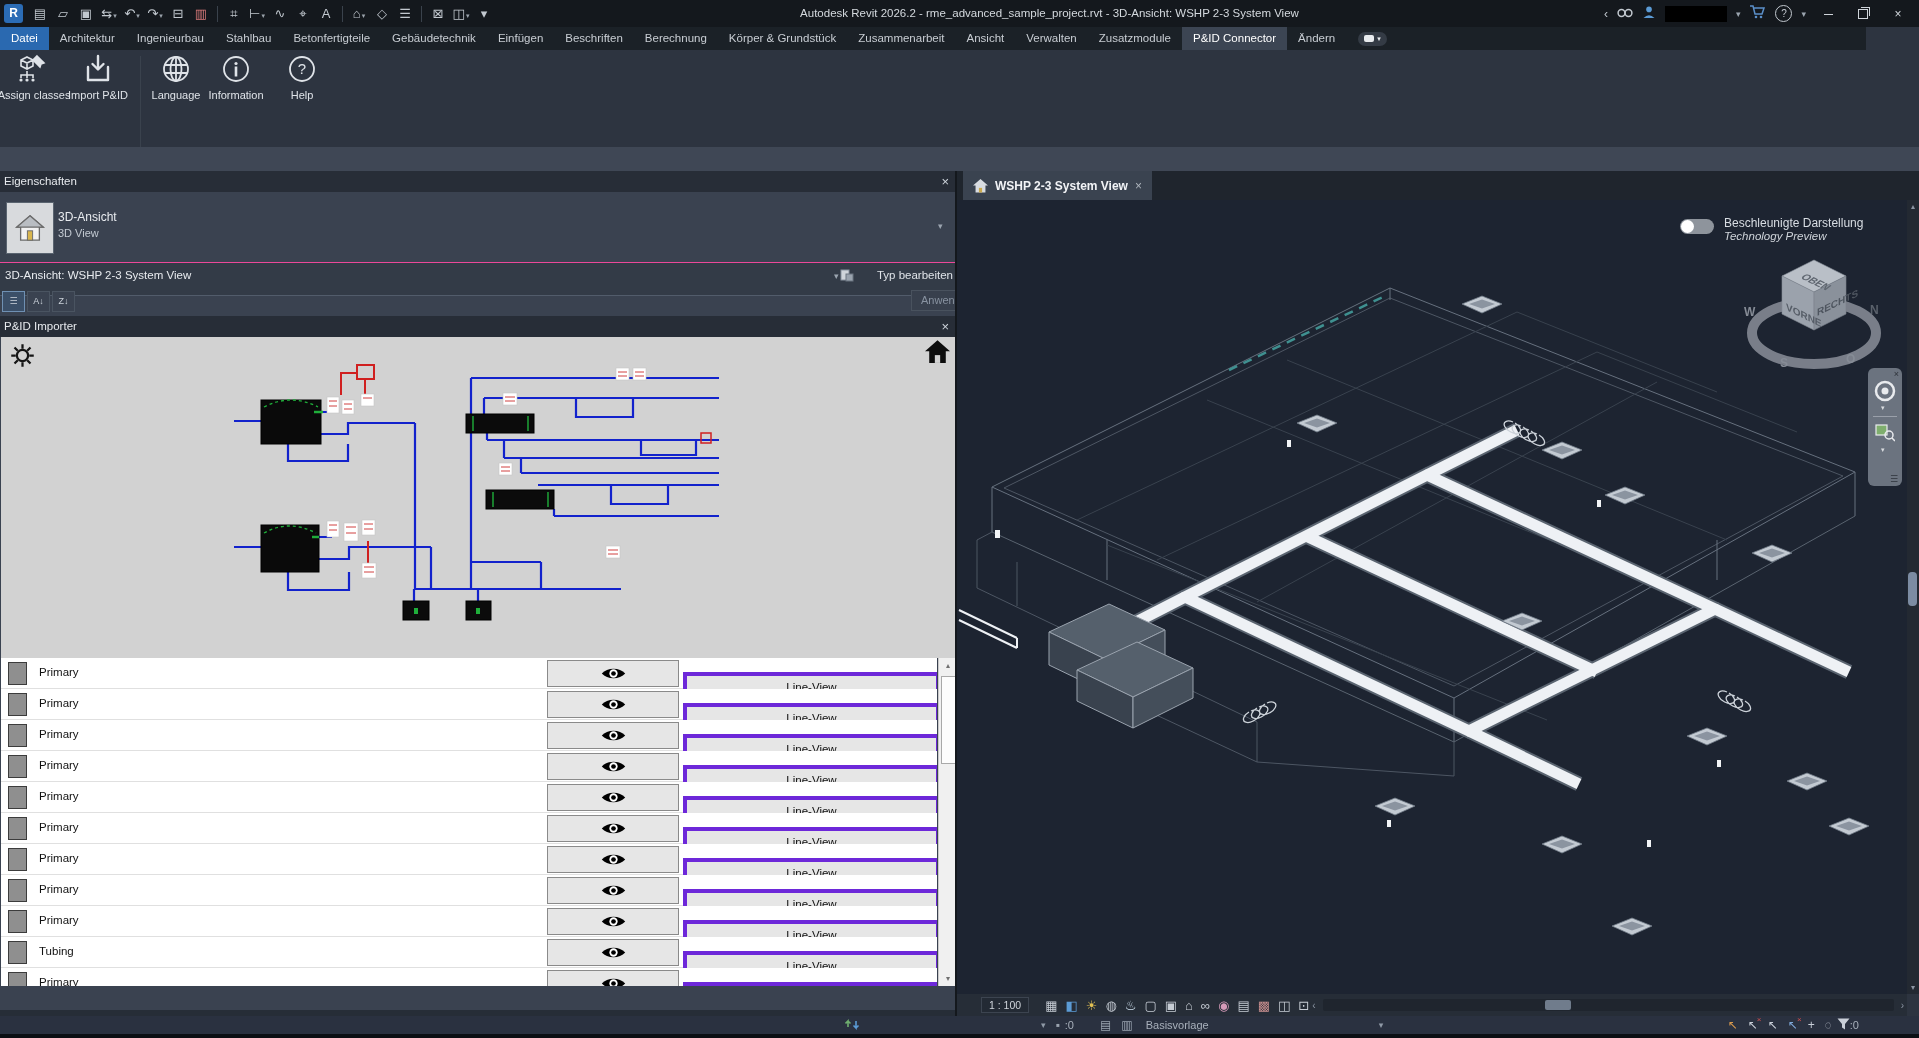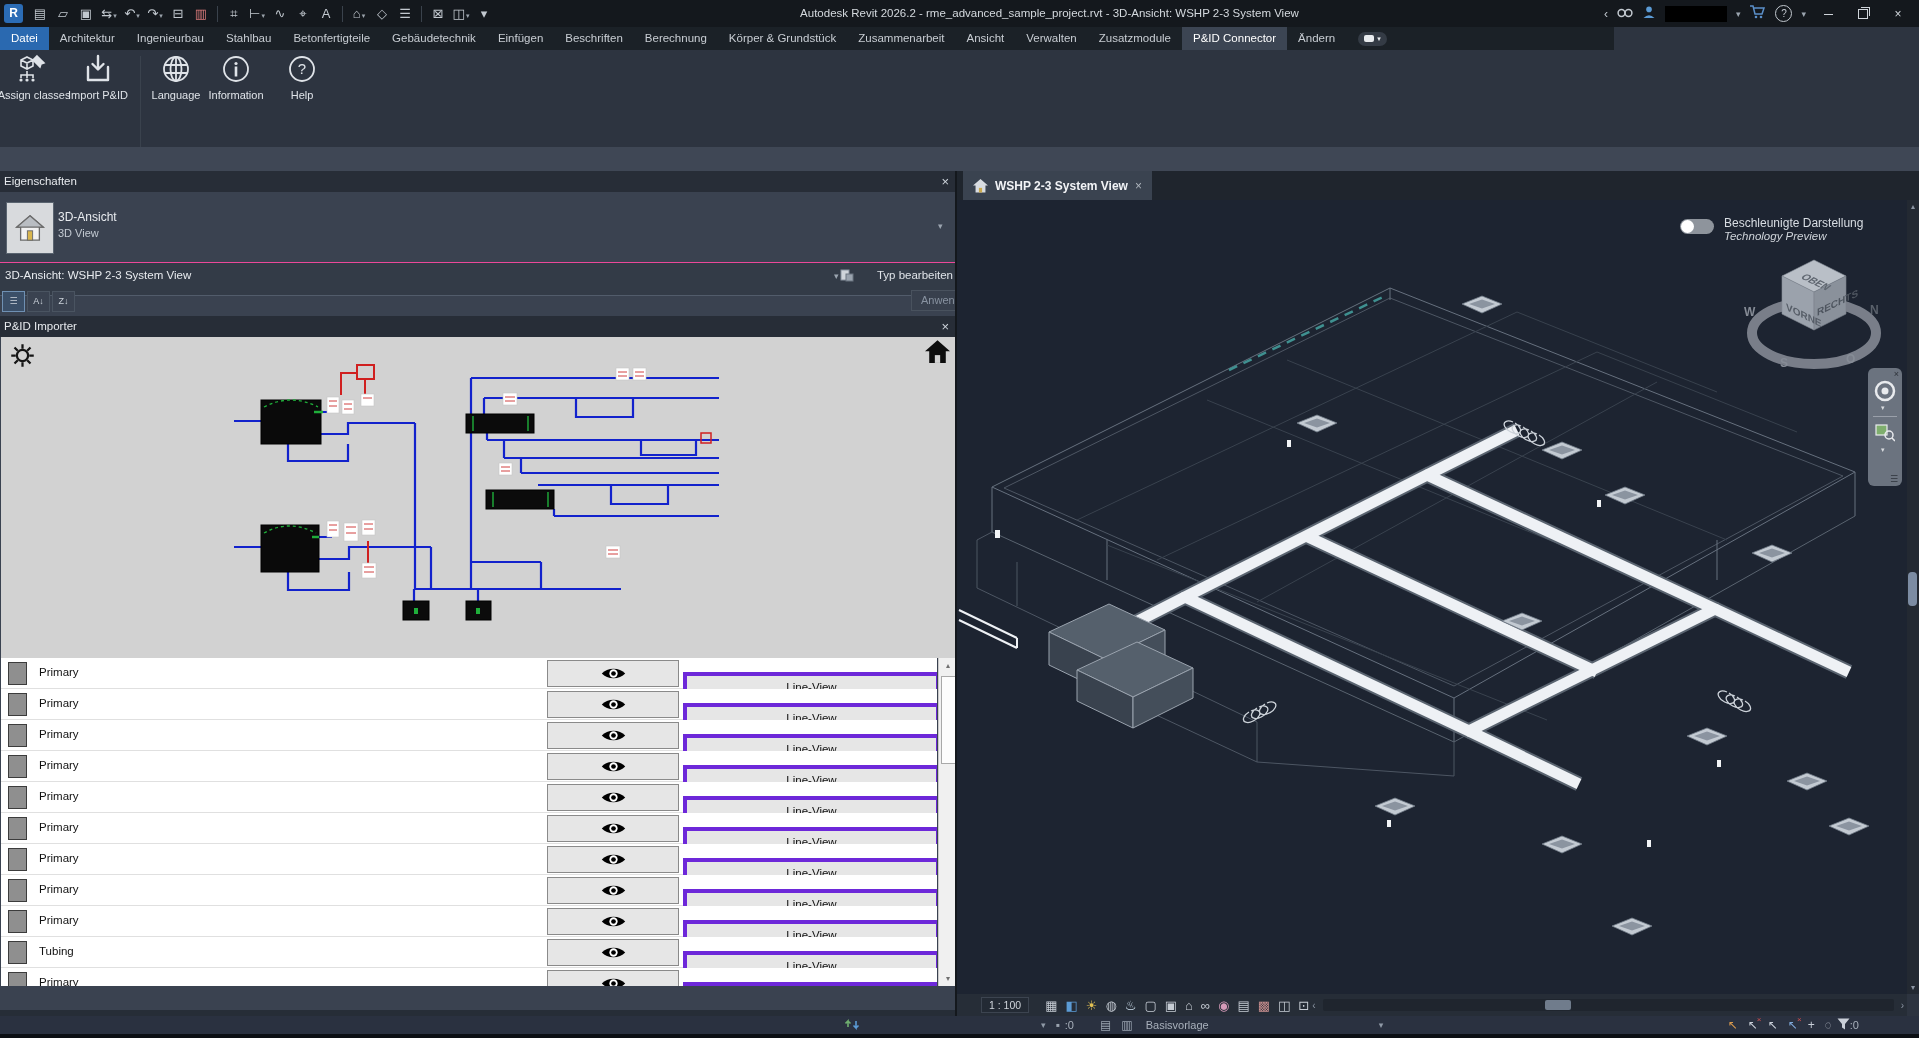--- a/index.html
+++ b/index.html
@@ -18,21 +18,21 @@
   .title{left:480px;right:300px;top:0;height:27px;line-height:27px;text-align:center;
          font-size:11.5px;color:#d4d9de;white-space:nowrap;overflow:hidden;}
   .tbar-right{right:8px;top:0;height:27px;display:flex;align-items:center;gap:9px;}
   .tbtn{color:#c2c8cf;font-size:12px;}
   .redact{width:62px;height:16px;background:#000;}
   .winbtn{width:26px;height:20px;text-align:center;line-height:20px;color:#cfd4da;font-size:12px;}
   .minglyph{display:inline-block;width:9px;height:1px;background:#cfd4da;vertical-align:middle;}
   .restoreglyph{display:inline-block;width:8px;height:8px;border:1px solid #cfd4da;position:relative;vertical-align:middle;}
   .restoreglyph:before{content:"";position:absolute;left:2px;top:-3px;width:8px;height:8px;border:1px solid #cfd4da;border-left:none;border-bottom:none;}
   
-  .tabrow{left:0;top:27px;width:1614px;height:23px;background:#1b2127;display:flex;align-items:flex-start;}
+  .tabrow{left:0;top:27px;width:1866px;height:23px;background:#1b2127;display:flex;align-items:flex-start;}
   .tab{padding:0 11px;font-size:11.5px;color:#c8cdd3;line-height:23px;white-space:nowrap;}
   .tab.file{background:#2a69b0;color:#fff;}
   .tab.selected{background:#3c4553;color:#fff;}
   .mediabtn{margin-left:12px;align-self:center;height:14px;display:flex;align-items:center;gap:3px;
             background:#343b45;border-radius:7px;padding:0 6px;color:#e8ebee;font-size:8px;}
   
   .ribbon{left:0;top:50px;width:1919px;height:97px;background:#2d3440;}
   .rbtn{top:4px;width:60px;height:72px;display:flex;flex-direction:column;align-items:center;justify-content:flex-start;gap:5px;color:#dfe3e8;}
   .rbtn .lbl{font-size:11px;white-space:nowrap;}
   .grouplabelrow{left:0;top:125px;width:1919px;height:22px;background:#2a313b;border-top:1px solid #242b34;}

